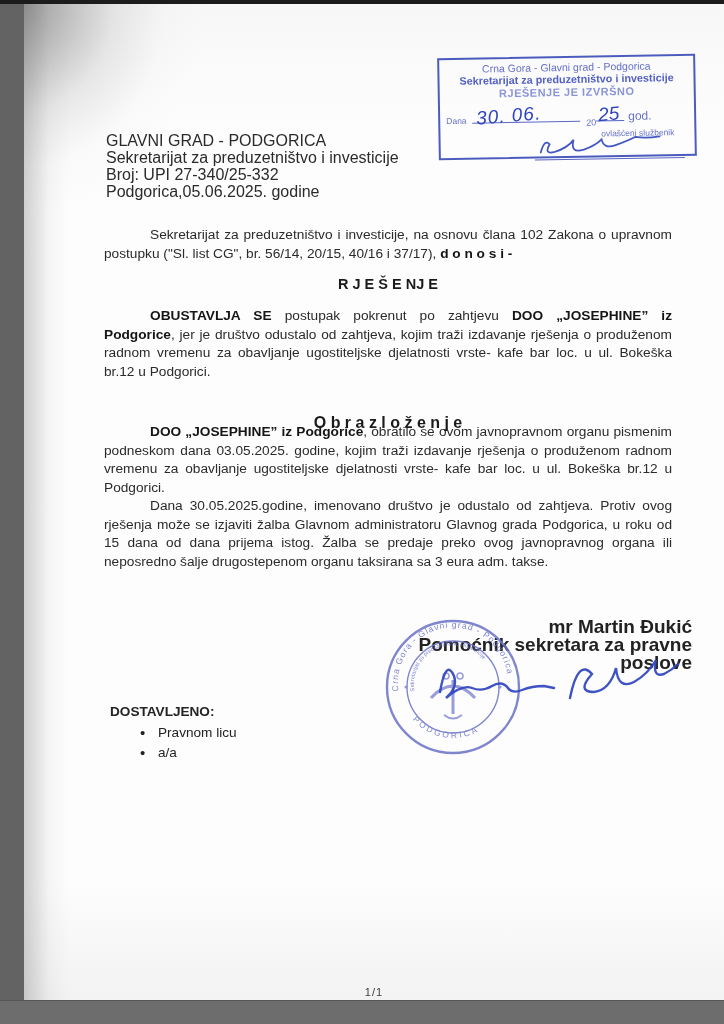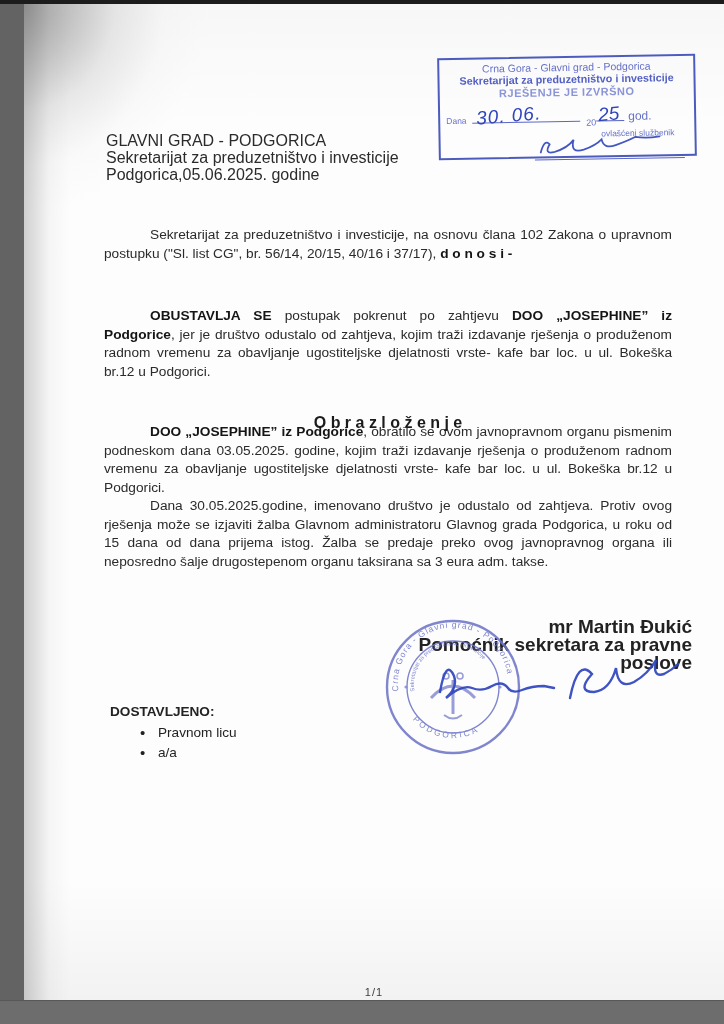--- a/index.html
+++ b/index.html
@@ -70,20 +70,21 @@
 <div class="scan">
   <div class="top-edge"></div>
 
   <div class="page">
     <div class="corner-shadow"></div>
     <div class="left-shade"></div>
 
     <div class="letterhead">
       <div>GLAVNI GRAD  - PODGORICA</div>
       <div>Sekretarijat za preduzetništvo i investicije</div>
+      <div>Broj: UPI 27-340/25-332</div>
       <div>Podgorica,05.06.2025. godine</div>
     </div>
 
     <div class="stamp-box">
       <div class="stamp-line1">Crna Gora - Glavni grad - Podgorica</div>
       <div class="stamp-line2">Sekretarijat za preduzetništvo i investicije</div>
       <div class="stamp-line3">RJEŠENJE JE IZVRŠNO</div>
       <div class="stamp-daterow">
         <span class="lbl">Dana</span>
         <span class="d-underline"></span>
@@ -97,20 +98,21 @@
         <span class="off-lbl">ovlašćeni službenik</span>
         <svg class="off-sig" width="170" height="34" viewBox="0 0 170 34">
           <path d="M22 24 q 4 -14 9 -8 q -6 10 4 8 q 14 -4 20 -12 q -4 14 10 10 q 12 -4 18 -10 q 2 10 14 6 q 12 -4 20 -8 q 10 2 24 0" fill="none" stroke="#2f45bd" stroke-width="1.8" stroke-linecap="round" opacity="0.9"></path>
         </svg>
         <span class="off-underline"></span>
       </div>
     </div>
 
     <p class="bodypara indent" style="top:222px"><span>Sekretarijat za preduzetništvo i investicije, na osnovu člana 102 Zakona o upravnom postupku ("Sl. list CG", br. 56/14, 20/15, 40/16 i 37/17), </span><b>d o n o s i -</b></p>
 
+    <h2 class="doc-title" style="top:272px">R J E Š E NJ E</h2>
 
     <p class="bodypara indent" style="top:303px"><b>OBUSTAVLJA SE</b><span> postupak pokrenut po zahtjevu </span><b>DOO „JOSEPHINE”  iz Podgorice</b><span>, jer je društvo odustalo od zahtjeva, kojim traži izdavanje rješenja o produženom radnom vremenu za obavljanje ugostiteljske djelatnosti vrste- kafe bar  loc. u ul. Bokeška br.12  u Podgorici.</span></p>
 
     <h2 class="doc-title" style="top:410px;font-size:16px">O b r a z l o ž e n j e</h2>
 
     <p class="bodypara indent" style="top:419px"><b>DOO „JOSEPHINE” iz Podgorice</b><span>, obratilo se ovom javnopravnom organu pismenim podneskom dana 03.05.2025. godine, kojim traži izdavanje rješenja o produženom radnom vremenu za obavljanje ugostiteljske djelatnosti vrste- kafe bar  loc. u ul. Bokeška br.12 u Podgorici.</span></p>
 
     <p class="bodypara indent" style="top:493px">Dana  30.05.2025.godine,  imenovano  društvo  je  odustalo  od  zahtjeva. Protiv ovog rješenja može se izjaviti žalba Glavnom administratoru Glavnog  grada Podgorica, u roku od 15 dana od dana prijema istog. Žalba se predaje preko ovog javnopravnog organa ili neposredno šalje drugostepenom organu taksirana sa 3 eura adm. takse.</p>
 
     <div class="sign-block">

